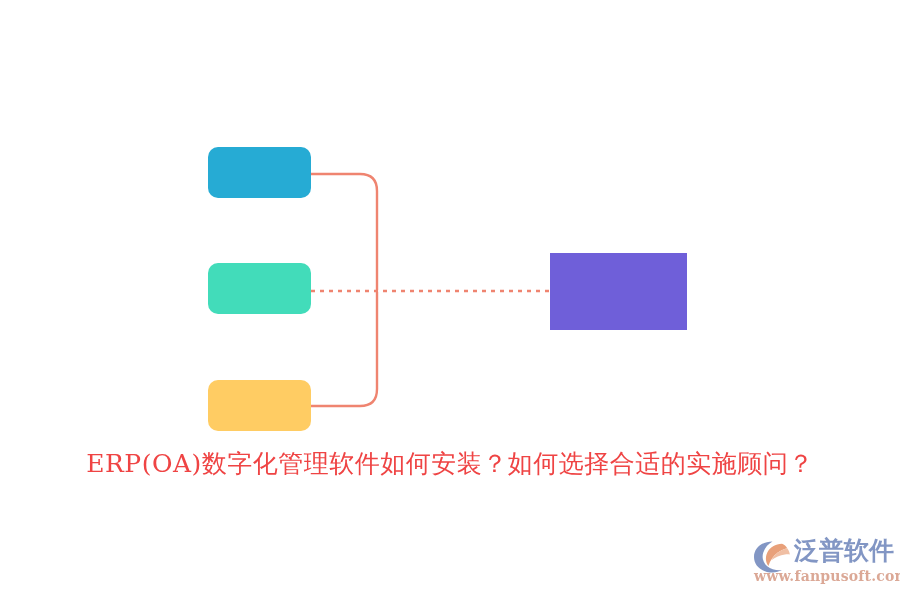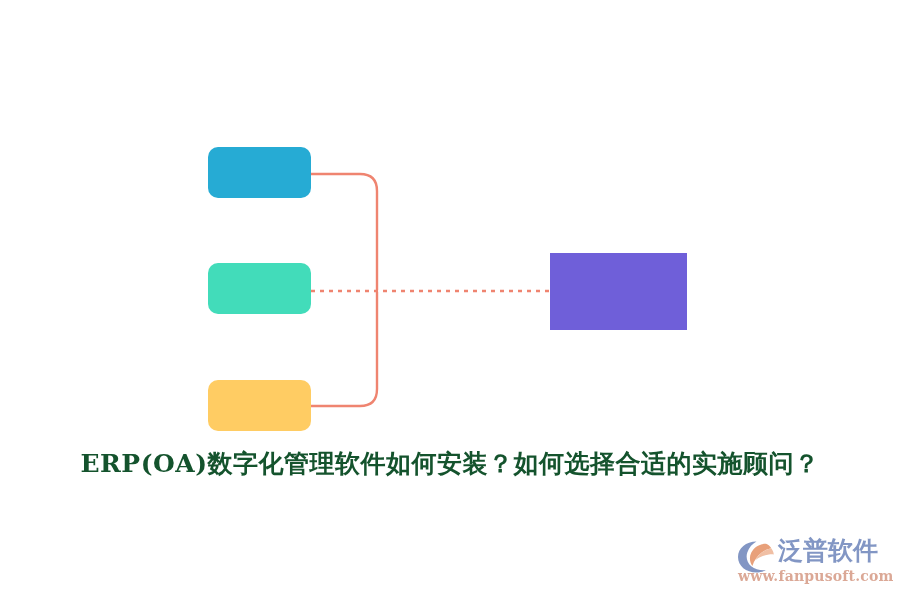--- a/index.html
+++ b/index.html
@@ -52,29 +52,28 @@
   #caption {
     position: absolute;
     left: 0;
     top: 445px;
     width: 900px;
     text-align: center;
     font-family: "DejaVu Serif", "Liberation Serif", serif;
     font-size: 25px;
     line-height: 38px;
     letter-spacing: 0.5px;
-    color: #14532d;
+    color: #ef4444;
     white-space: nowrap;
-    font-weight: bold;
   }
 
   
   #logo {
     position: absolute;
-    left: 736px;
+    left: 752px;
     top: 536px;
     width: 130px;
     height: 56px;
   }
   #logo-mark {
     position: absolute;
     left: 0px;
     top: 4px;
     width: 40px;
     height: 34px;

